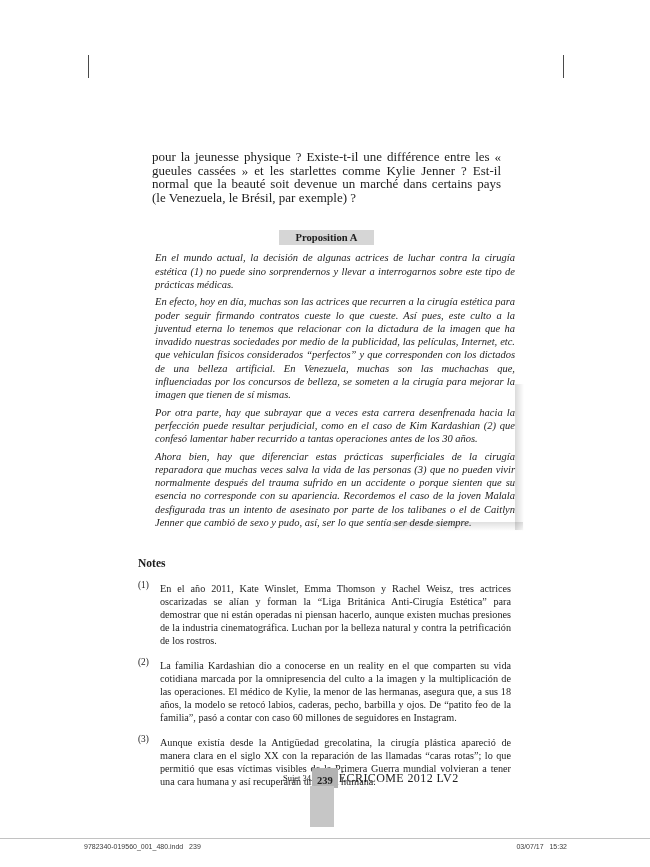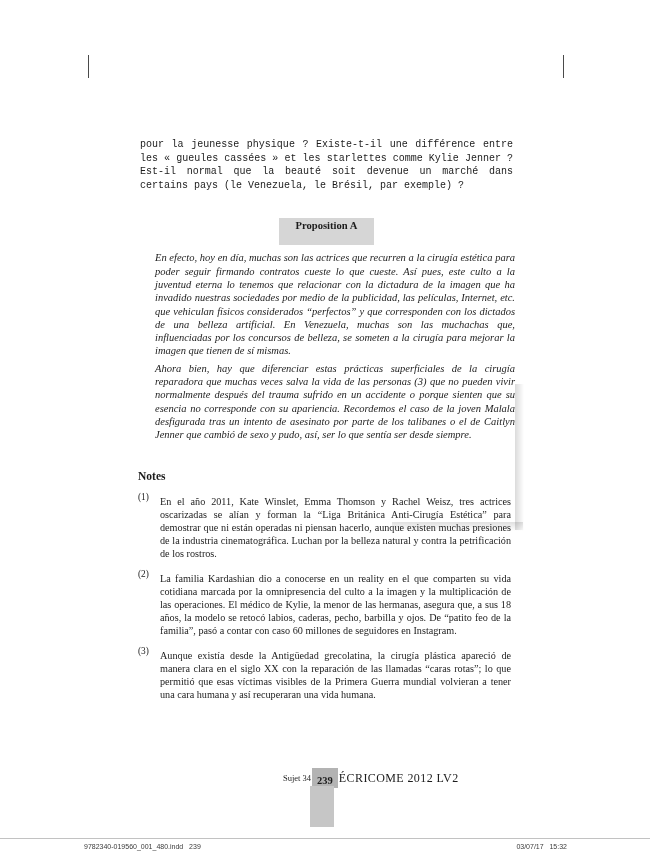--- a/index.html
+++ b/index.html
@@ -16,32 +16,31 @@
 
   
   .crop-mark { position: absolute; top: 55px; width: 1px; height: 23px; background: #4a4a4a; }
   .crop-left  { left: 88px; }
   .crop-right { left: 563px; }
 
   
   .content { position: absolute; left: 138px; top: 136px; width: 377px; }
 
   .intro {
-    margin: 2px;
-    font-size: 10px;
+    margin: 14px;
+    font-size: 13px;
     line-height: 13.6px;
     text-align: justify;
-    font-family: Liberation Mono, monospace;
   }
 
   .prop-header { margin-top: 23px; text-align: center; }
   .prop-title {
     display: inline-block;
     background: #d6d6d6;
-    padding: 2px 17px 14px;
+    padding: 2px 17px 2px;
     font-weight: bold;
     font-size: 10.6px;
   }
 
   .prop-body { margin: 6px 0 0 17px; }
   .prop-para {
     margin: 0 0 4px;
     font-style: italic;
     font-size: 10.5px;
     line-height: 13.3px;
@@ -117,21 +116,23 @@
 
   <div class="content">
 
     <p class="intro">pour la jeunesse physique ? Existe-t-il une différence entre les « gueules cassées » et les starlettes comme Kylie Jenner ? Est-il normal que la beauté soit devenue un marché dans certains pays (le Venezuela, le Brésil, par exemple) ?</p>
 
     <div class="prop-header">
       <span class="prop-title" style="background-color: rgb(214, 214, 214);">Proposition A</span>
     </div>
 
     <div class="prop-body">
+      <p class="prop-para">En el mundo actual, la decisión de algunas actrices de luchar contra la cirugía estética (1) no puede sino sorprendernos y llevar a interrogarnos sobre este tipo de prácticas médicas.</p>
       <p class="prop-para">En efecto, hoy en día, muchas son las actrices que recurren a la cirugía estética para poder seguir firmando contratos cueste lo que cueste. Así pues, este culto a la juventud eterna lo tenemos que relacionar con la dictadura de la imagen que ha invadido nuestras sociedades por medio de la publicidad, las películas, Internet, etc. que vehiculan físicos considerados “perfectos” y que corresponden con los dictados de una belleza artificial. En Venezuela, muchas son las muchachas que, influenciadas por los concursos de belleza, se someten a la cirugía para mejorar la imagen que tienen de sí mismas.</p>
+      <p class="prop-para">Por otra parte, hay que subrayar que a veces esta carrera desenfrenada hacia la perfección puede resultar perjudicial, como en el caso de Kim Kardashian (2) que confesó lamentar haber recurrido a tantas operaciones antes de los 30 años.</p>
       <p class="prop-para">Ahora bien, hay que diferenciar estas prácticas superficiales de la cirugía reparadora que muchas veces salva la vida de las personas (3) que no pueden vivir normalmente después del trauma sufrido en un accidente o porque sienten que su esencia no corresponde con su apariencia. Recordemos el caso de la joven Malala desfigurada tras un intento de asesinato por parte de los talibanes o el de Caitlyn Jenner que cambió de sexo y pudo, así, ser lo que sentía ser desde siempre.</p>
     </div>
 
     <h3 class="notes-title">Notes</h3>
 
     <div class="note first">
       <span class="note-num">(1)</span>
       <p class="note-text">En el año 2011, Kate Winslet, Emma Thomson y Rachel Weisz, tres actrices oscarizadas se alían y forman la “Liga Británica Anti-Cirugía Estética” para demostrar que ni están operadas ni piensan hacerlo, aunque existen muchas presiones de la industria cinematográfica. Luchan por la belleza natural y contra la petrificación de los rostros.</p>
     </div>
     <div class="note">

